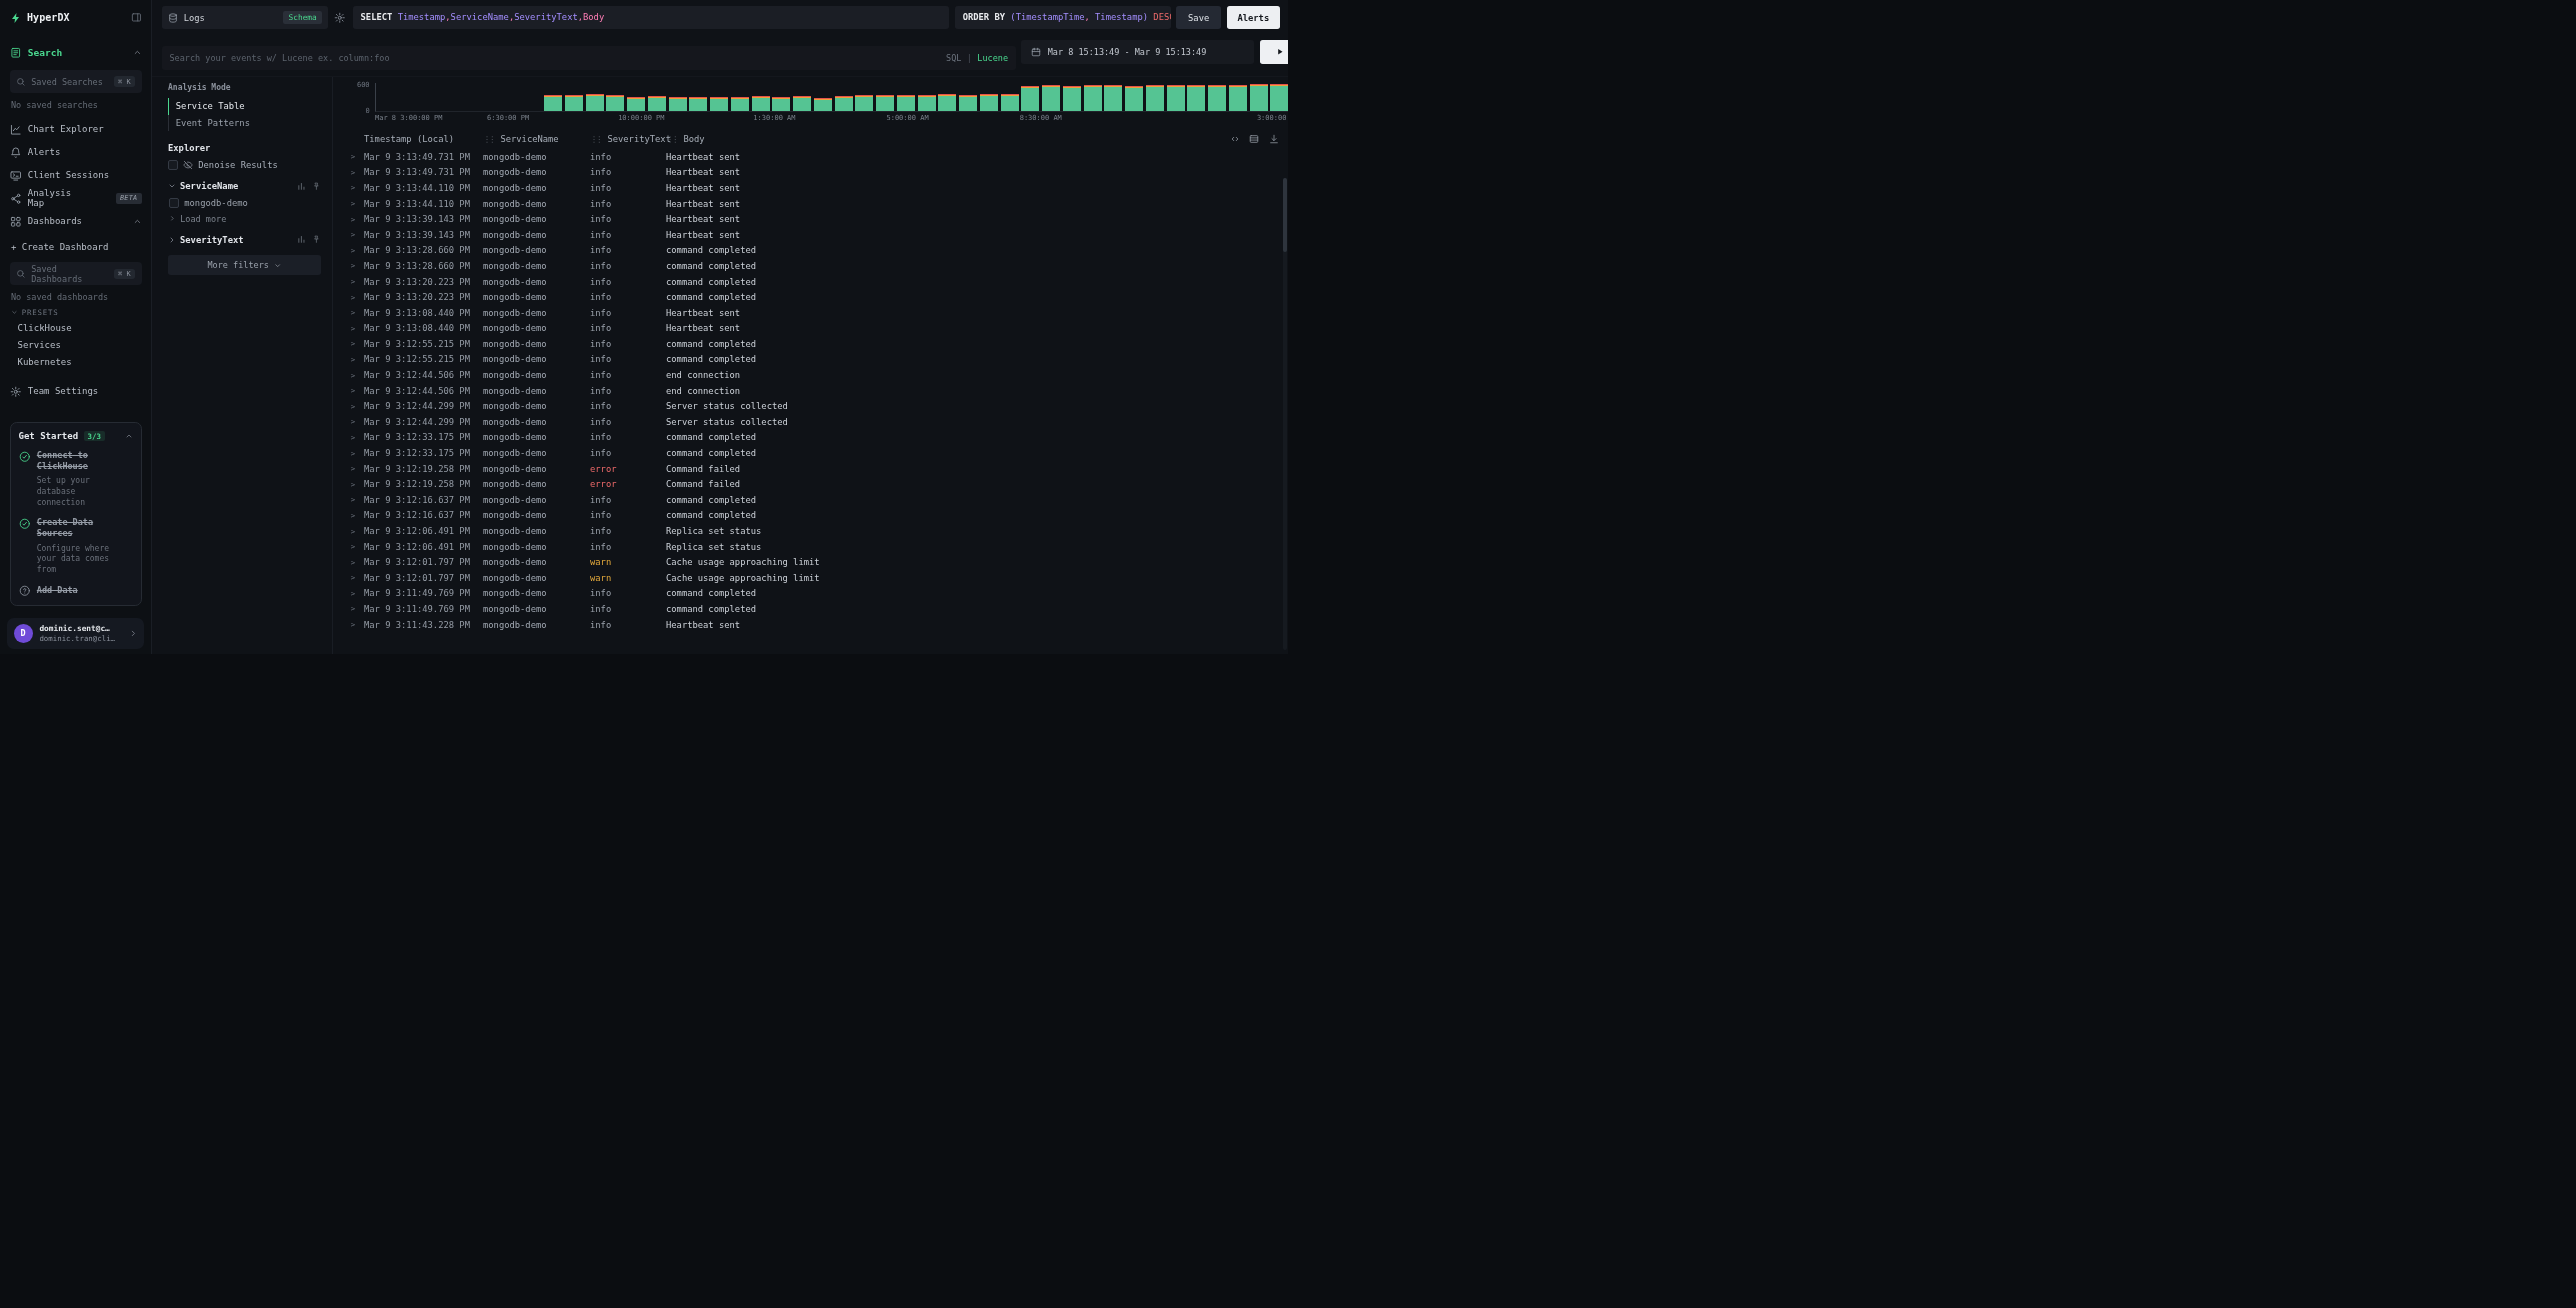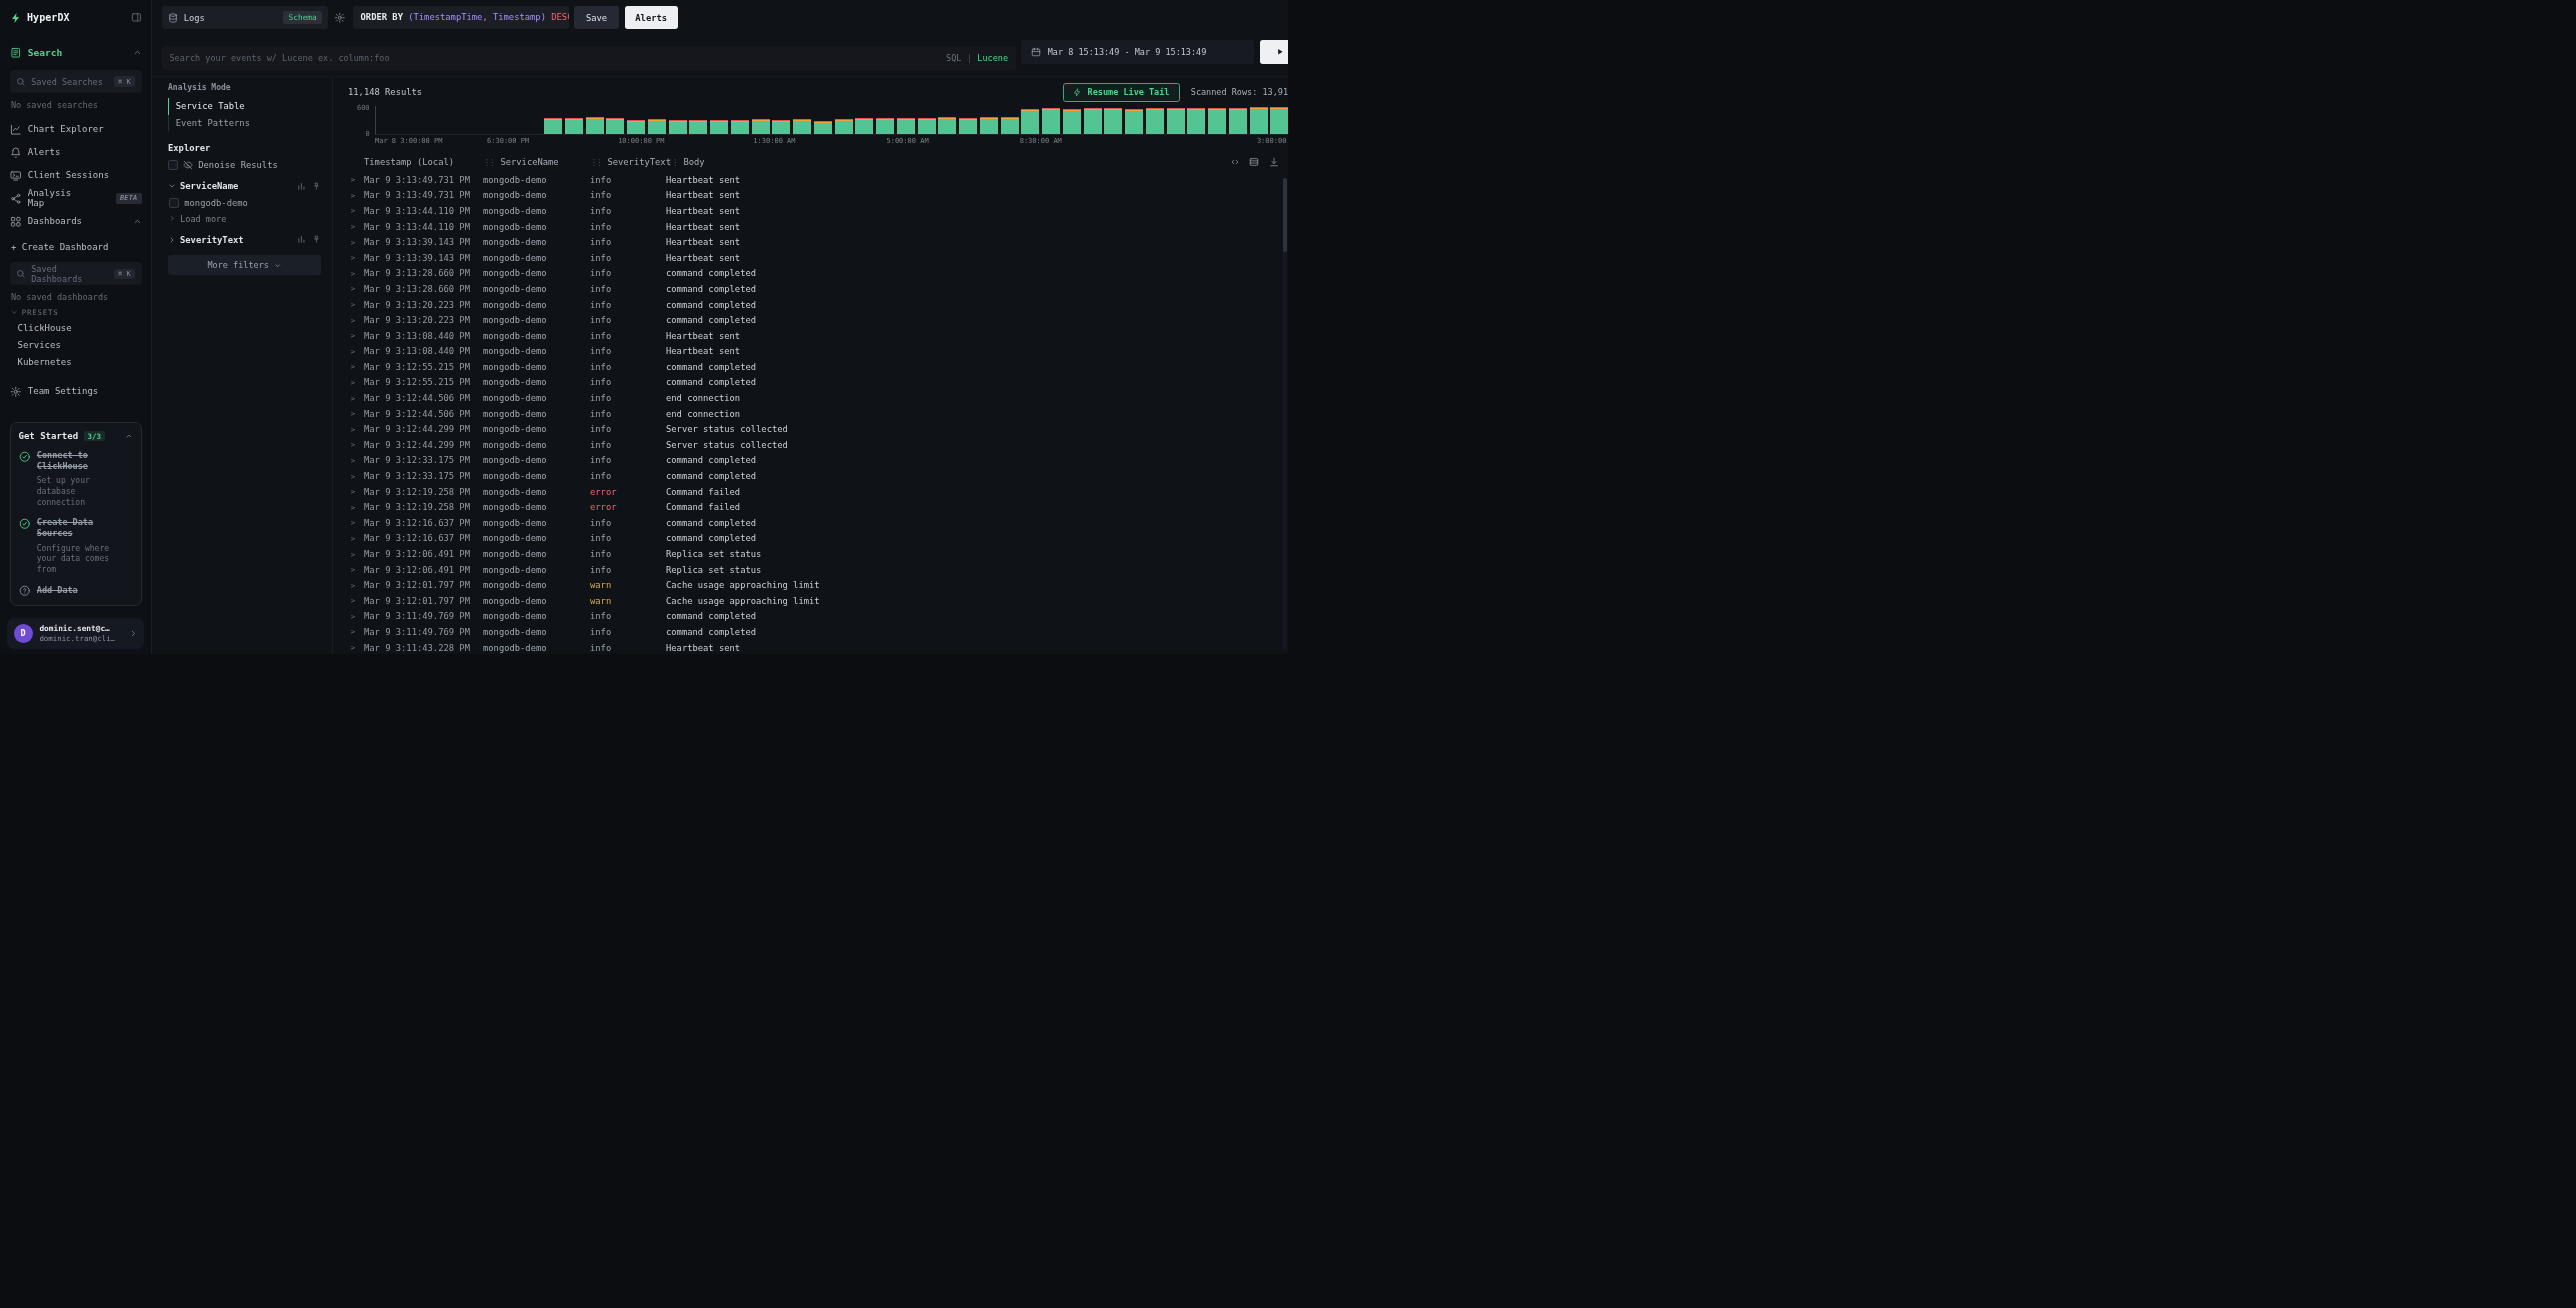--- a/index.html
+++ b/index.html
@@ -347,20 +347,21 @@
         </span>
         <span class="source-label">Logs</span>
         <span class="schema-chip">Schema</span>
       </div>
       <span class="icon-btn">
         <svg width="11.5" height="11.5" viewBox="0 0 24 24" fill="none" stroke="currentColor" stroke-width="1.8" stroke-linecap="round">
             <circle cx="12" cy="12" r="3.2"></circle>
             <path d="M12 2.5v3M12 18.5v3M2.5 12h3M18.5 12h3M5 5l2.1 2.1M16.9 16.9 19 19M19 5l-2.1 2.1M7.1 16.9 5 19"></path>
           </svg>
       </span>
+      <div class="query-input" id="select-query"><span class="tk-kw">SELECT </span><span class="tk-id">Timestamp</span><span class="tk-pn">,</span><span class="tk-id">ServiceName</span><span class="tk-pn">,</span><span class="tk-id">SeverityText</span><span class="tk-pn">,</span><span class="tk-pn2">Body</span></div>
       <div class="query-input orderby-input" id="orderby-query"><span class="tk-kw">ORDER BY </span><span class="tk-id">(</span><span class="tk-id">TimestampTime</span><span class="tk-pn">, </span><span class="tk-id">Timestamp</span><span class="tk-id">)</span><span class="tk-ds"> DESC</span></div>
       <div class="btn-save">Save</div>
       <div class="btn-alerts">Alerts</div>
     </div>
 
     <div class="row2">
       <div class="lucene-input">
         <span class="lucene-ph">Search your events w/ Lucene ex. column:foo</span>
         <span class="lang-sql">SQL</span>
         <span class="lang-div">|</span>
@@ -467,32 +468,20 @@
           <span>More filters</span>
           <span>
             <svg width="7.4" height="7.4" viewBox="0 0 24 24" fill="none" stroke="currentColor" stroke-width="2.2" stroke-linecap="round" stroke-linejoin="round">
                 <path d="m6 9 6 6 6-6"></path>
               </svg>
           </span>
         </div>
       </div>
 
       <div class="results">
-        <div class="results-head">
-          <span class="results-count">11,148 Results</span>
-          <span class="live-tail">
-            <span>
-              <svg width="8.8" height="8.8" viewBox="0 0 24 24" fill="none" stroke="currentColor" stroke-width="1.8" stroke-linejoin="round">
-                  <path d="M13 2 4 14h6l-1 8 9-12h-6l1-8z"></path>
-                </svg>
-            </span>
-            <span>Resume Live Tail</span>
-          </span>
-          <span class="scanned">Scanned Rows: 13,91</span>
-        </div>
 
         <div class="chart-wrap">
           <span class="ylab y600">600</span>
           <span class="ylab y0">0</span>
           <div class="plot" id="bars">
               <div class="bar"></div>
               <div class="bar"></div>
               <div class="bar"></div>
               <div class="bar"></div>
               <div class="bar"></div>

